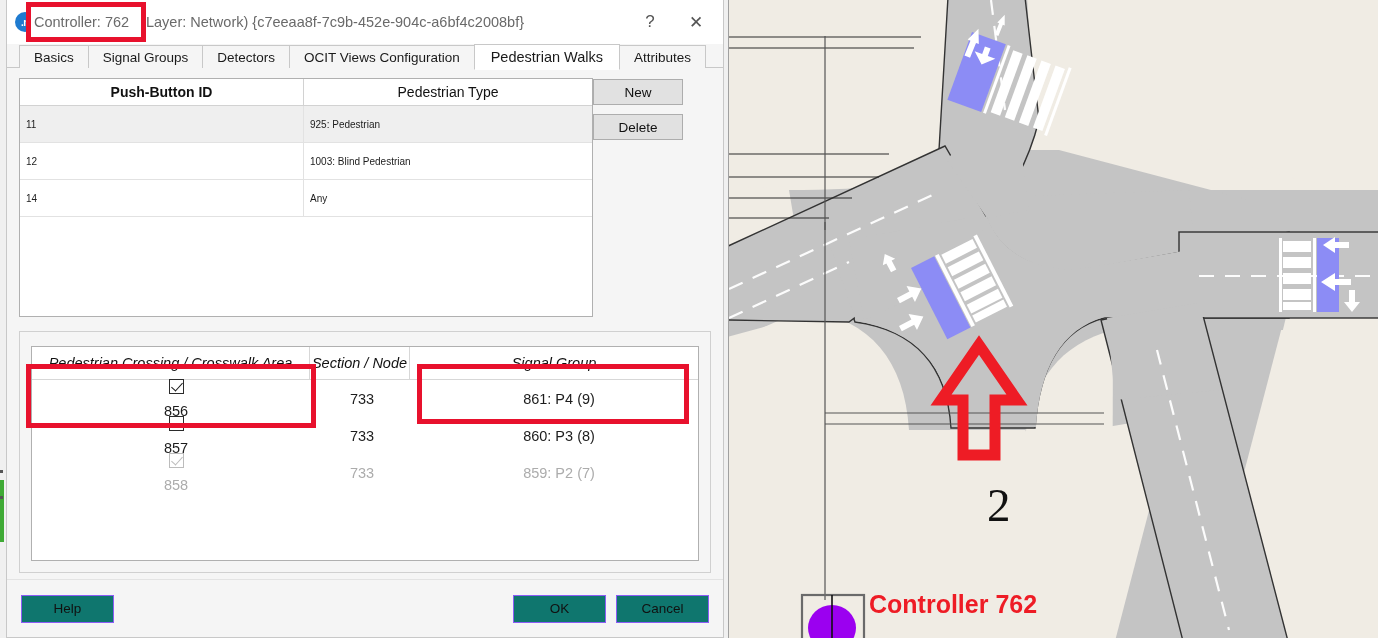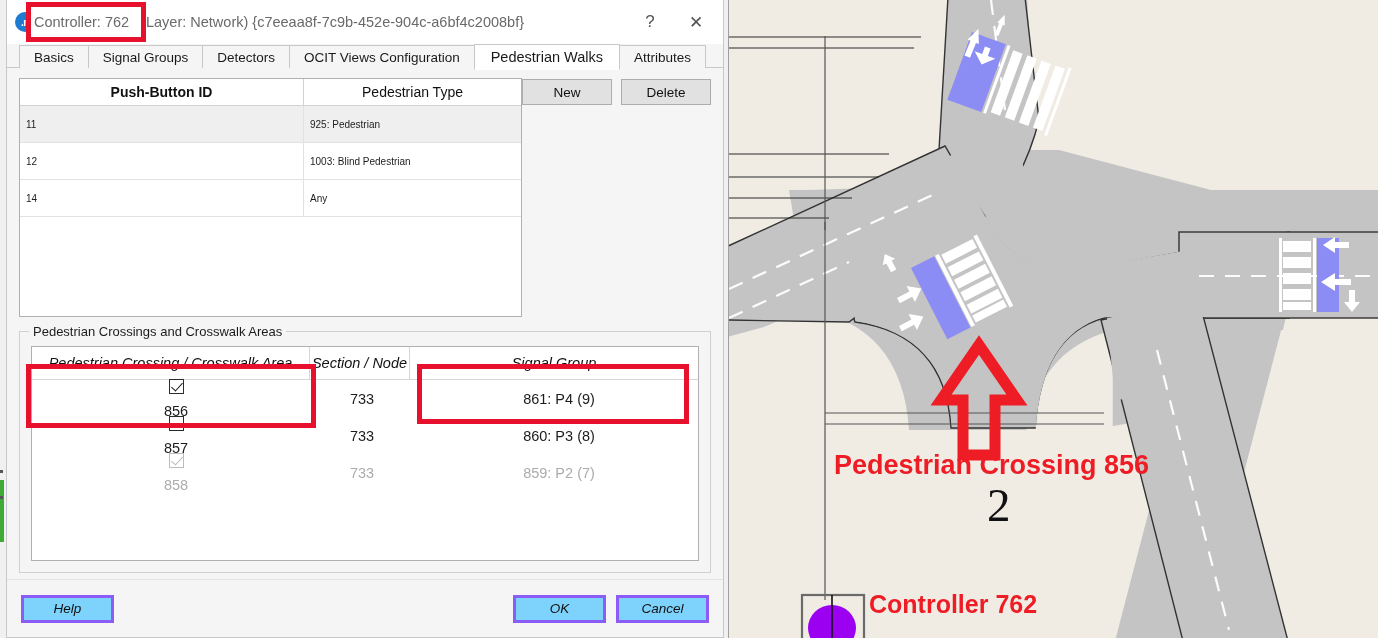--- a/index.html
+++ b/index.html
@@ -120,21 +120,21 @@
     display: flex; height: 37px; border-bottom: 1px solid #e2e2e2;
   }
   .pbrow.sel { background: #efefef; }
   .pbrow .cell {
     font-size: 10px; color: #1c1c1c; display: flex; align-items: center;
     padding-left: 6px;
   }
   .pbrow .c1 { width: 284px; border-right: 1px solid #e2e2e2; }
   .pbrow .c2 { flex: 1; }
 
-  .side-buttons { display: flex; flex-direction: row; gap: 9px; padding-top: 1px; }
+  .side-buttons { display: flex; flex-direction: column; gap: 9px; padding-top: 1px; }
   .btn {
     width: 90px; height: 26px;
     background: #e1e1e1; border: 1px solid #adadad;
     font-size: 13.5px; color: #111;
     display: flex; align-items: center; justify-content: center;
     cursor: default;
   }
 
   
   .groupbox {
@@ -186,25 +186,24 @@
   .footer {
     height: 58px; flex: none;
     display: flex; align-items: center;
     padding: 0 14px 0 14px;
     background: #f5f5f5;
     border-top: 1px solid #e3e3e3;
   }
   .footer .spacer { flex: 1; }
   .fbtn {
     width: 93px; height: 28px;
-    background: #7dd3fc; border: 3px solid #8b5cf6;
+    background: #0f766e; border: 1px solid #8b5cf6;
     font-size: 13.5px; color: #111;
     display: flex; align-items: center; justify-content: center;
     cursor: default;
-    font-style: italic;
   }
   .fbtn.help { width: 93px; }
   .fbtn.ok { margin-right: 10px; }
 
   
   .redbox {
     position: absolute; border: 5px solid #e8112d; pointer-events: none; z-index: 40;
   }
 
   
@@ -278,21 +277,20 @@
             </div>
           </div>
 
           <div class="side-buttons">
             <div class="btn">New</div>
             <div class="btn">Delete</div>
           </div>
         </div>
 
         <div class="groupbox">
-          <div class="legend">Pedestrian Crossings and Crosswalk Areas</div>
           <div class="xtable">
             <div class="xhdr">
               <div class="cell xc1">Pedestrian Crossing / Crosswalk Area</div>
               <div class="cell xc2">Section / Node</div>
               <div class="cell xc3">Signal Group</div>
             </div>
             <div class="xrow">
               <div class="cell xc1">
                 <span class="cbx checked"></span>
                 <span>856</span>
@@ -490,18 +488,17 @@
 
       <path d="M 250 345
                L 212 400
                L 234 400
                L 234 455
                L 266 455
                L 266 400
                L 288 400 Z" fill="none" stroke="#ee1c25" stroke-width="11" stroke-linejoin="miter"></path>
     </svg>
 
-    <div class="map-label lbl-crossing">Pedestrian Crossing 856</div>
     <div class="map-label lbl-controller">Controller 762</div>
     <div class="lbl-two">2</div>
   </div>
 
 </div>
 
 </body></html>

